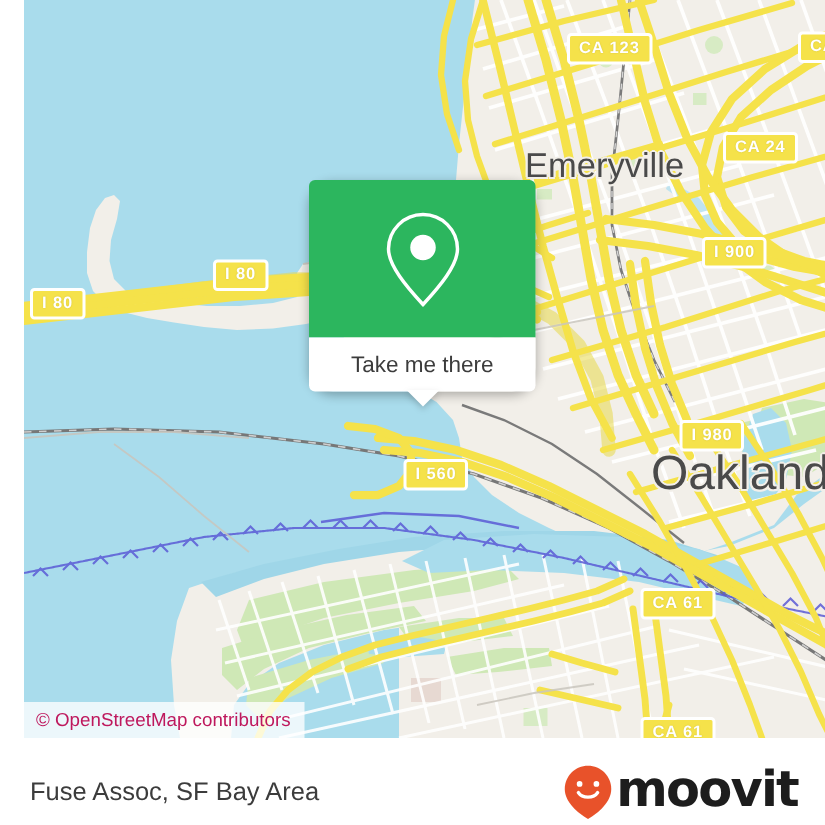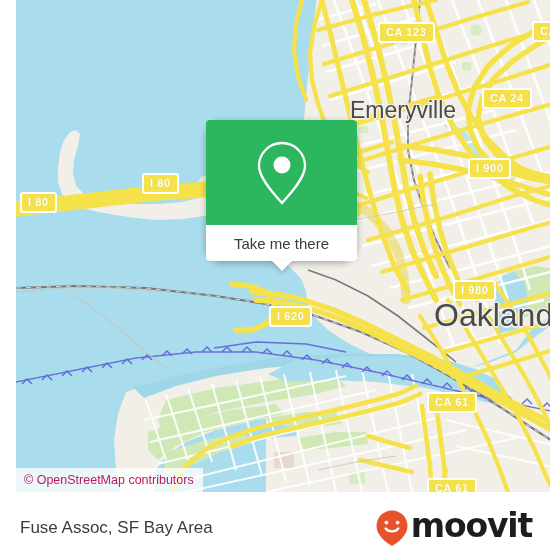--- a/index.html
+++ b/index.html
@@ -461,21 +461,21 @@
       </g>
     </svg>
 
     <div class="shield" style="left:362px; top:22px;">CA 123</div>
     <div class="shield" style="left:466px; top:88px;">CA 24</div>
     <div class="shield" style="left:516px; top:21px;">CA 24</div>
     <div class="shield" style="left:126px; top:173px;">I 80</div>
     <div class="shield" style="left:4px; top:192px;">I 80</div>
     <div class="shield" style="left:452px; top:158px;">I 900</div>
     <div class="shield" style="left:437px; top:233px;margin-top:47px;">I 980</div>
-    <div class="shield" style="left:253px; top:306px;">I 620</div>
+    <div class="shield" style="left:253px; top:306px;">I 560</div>
     <div class="shield" style="left:411px; top:392px;">CA 61</div>
     <div class="shield" style="left:411px; top:478px;">CA 61</div>
 
     <div class="place-label place-city" style="left:334px; top:97px;">Emeryville</div>
     <div class="place-label place-city2" style="left:418px; top:297px;">Oakland</div>
 
     <div id="popup-card">
       <div id="popup-green">
         <svg width="56" height="68" viewBox="0 0 56 68">
           <path d="M 28,4 C 15.3,4 5,14.3 5,27 C 5,38 17,52 28,64

